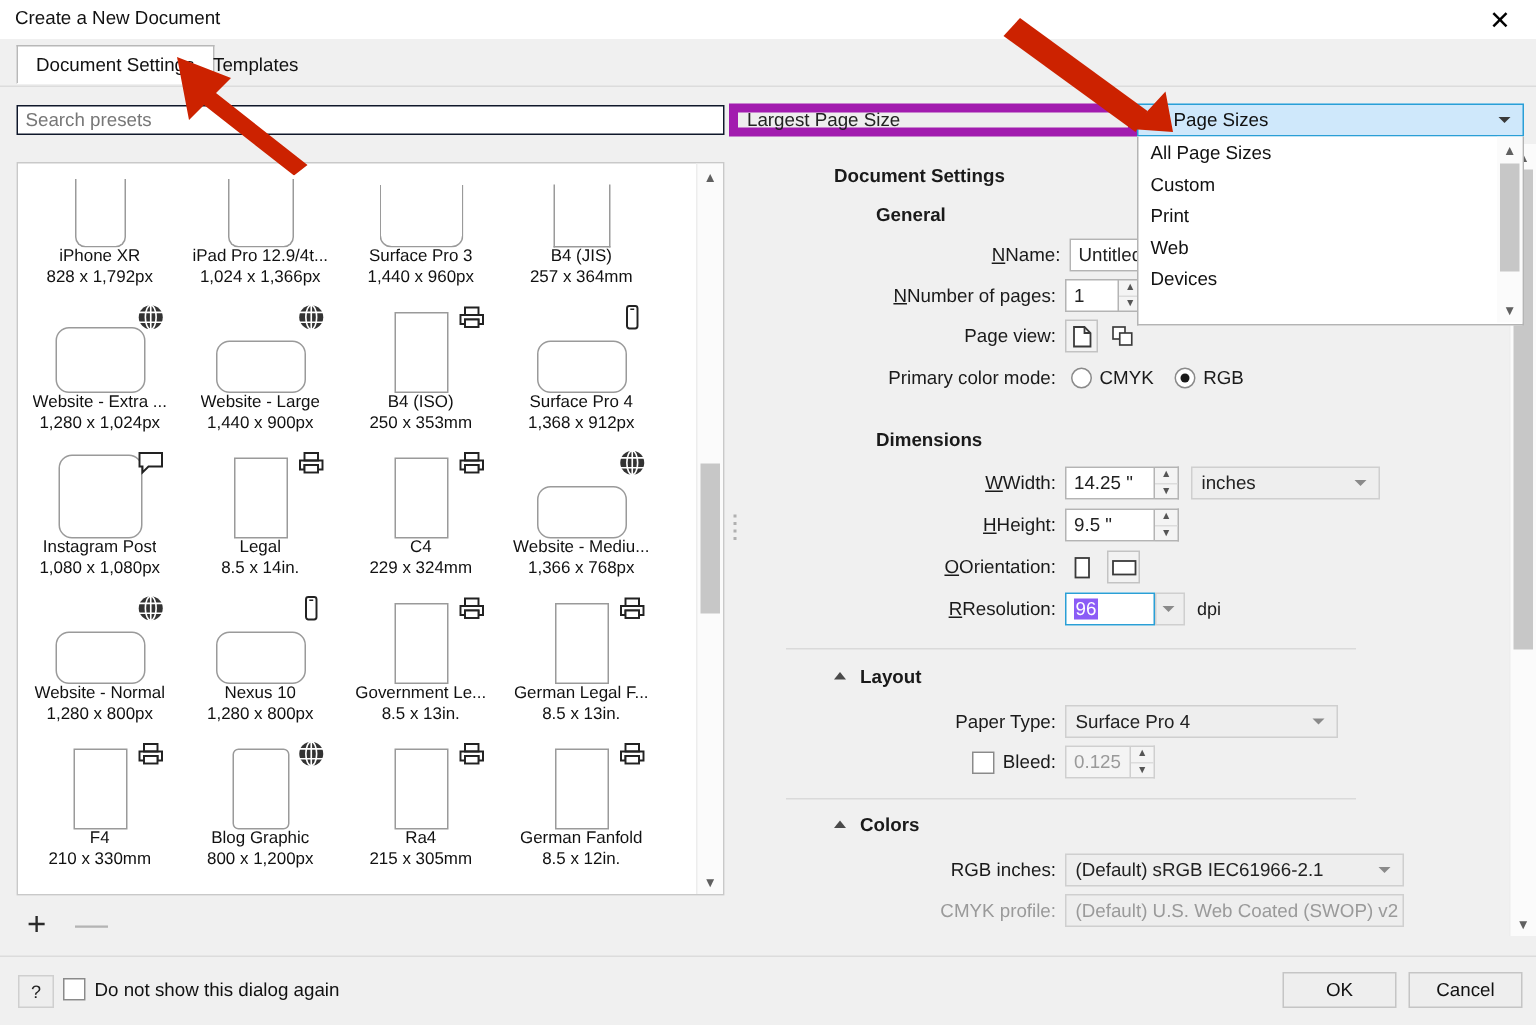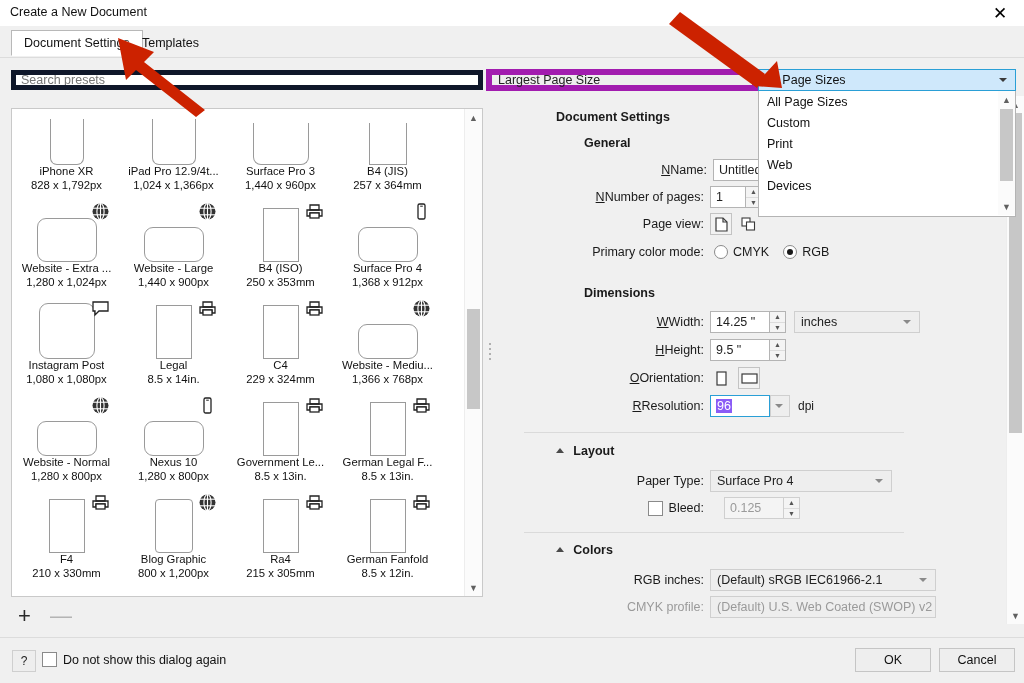--- a/index.html
+++ b/index.html
@@ -22,21 +22,21 @@
      border-bottom:1px solid #dcdcdc;}
   .tab{position:absolute;top:4px;height:26px;display:flex;align-items:center;
      padding:0 12px;font-size:12.5px;color:#111;cursor:pointer;box-sizing:border-box;}
   .tab.active{background:#ffffff;border:1px solid #b8b8b8;border-bottom-color:#ffffff;}
   .tab-doc{left:11px;}
   .tab-tpl{left:130px;}
 
   
   .searchrow{position:absolute;left:0;top:58px;width:1024px;height:32px;}
   .search-input{position:absolute;left:11px;top:12px;width:472px;height:20px;
-     background:#fff;border:5px solid #0f172a;box-sizing:border-box;font-size:12.5px;
+     background:#fff;border:1px solid #0f172a;box-sizing:border-box;font-size:12.5px;
      padding:1px 5px;color:#222;font-family:"Liberation Sans",sans-serif;}
   .search-input::placeholder{color:#777;}
   .largest-box{position:absolute;left:486px;top:11px;width:272px;height:22px;
      background:#eeeeee;border:6px solid #a21caf;box-sizing:border-box;
      display:flex;align-items:center;padding-left:6px;font-size:12.5px;color:#222;}
 
   
   .preset-panel{position:absolute;left:11px;top:108px;width:472px;height:489px;
      background:#fff;border:1px solid #c9c9c9;box-sizing:border-box;overflow:hidden;}
   .preset-grid{position:absolute;left:0;top:-12px;width:452px;
@@ -541,21 +541,21 @@
         <span>Surface Pro 4</span>
         <i class="cv"></i>
       </div>
     </div>
 
     <div class="row" style="left:0px;top:401px;width:460px;">
       <div style="width:208px;display:flex;justify-content:flex-end;align-items:center;gap:6px;">
         <i class="chk"></i>
         <span class="lbl">Bleed:</span>
       </div>
-      <div class="txtbox" style="margin-left:20px;width:60px;border-color:#cfcfcf;background:#f4f4f4;color:#9a9a9a;">
+      <div class="txtbox" style="margin-left:6px;width:44px;border-color:#cfcfcf;background:#f4f4f4;color:#9a9a9a;">
         <span>0.125</span>
       </div>
       <div class="spin" style="border-color:#cfcfcf;">
           <span>▲</span>
           <span>▼</span>
         </div>
     </div>
 
     <div class="hr" style="left:28px;top:436px;width:380px;"></div>
 

